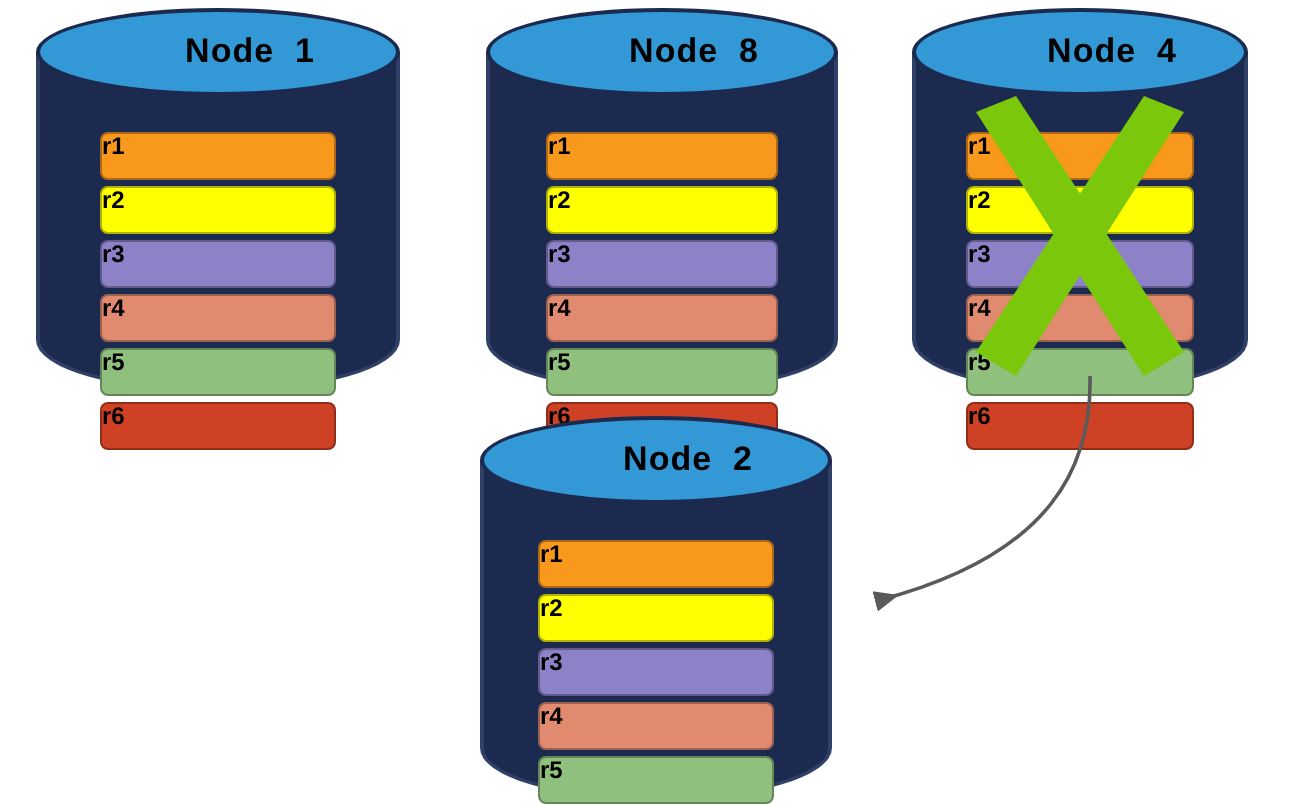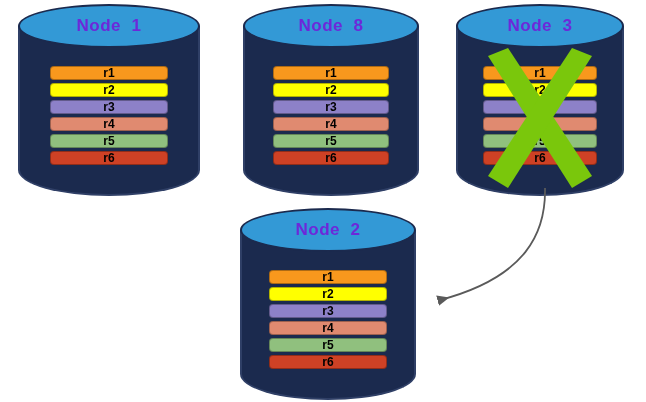--- a/index.html
+++ b/index.html
@@ -41,48 +41,48 @@
     width: 100%;
     height: 44px;
     box-sizing: border-box;
     background: #3399d6;
     border: 2px solid #1b2a4e;
     border-radius: 50% / 50%;
     z-index: 3;
   }
   .node .cyl-title {
     position: absolute;
-    left: 0;
+    left: 16px;
     top: 0;
     width: 100%;
     height: 44px;
     line-height: 44px;
     text-align: center;
-    color: #6d28d9;
+    color: #000000;
     font-size: 17px;
     font-weight: bold;
     letter-spacing: 0.5px;
     z-index: 4;
     white-space: pre;
   }
   .node .rows {
     position: absolute;
     z-index: 2;
     left: 0;
     right: 0;
     top: 62px;
   }
   .node .row {
     position: relative;
-    height: 14px;
+    height: 24px;
     margin: 0 auto 3px auto;
     border-radius: 4px;
     border: 1px solid rgba(0,0,0,0.30);
     box-sizing: border-box;
-    text-align: center;
+    text-align: left;
     font-size: 12px;
     font-weight: bold;
     color: #000000;
     line-height: 13px;
   }
   .node .row:last-child { margin-bottom: 0; }
 
   
   #node-1 { left: 18px;  top: 4px;  width: 182px; }
   #node-1 .cyl-body { height: 170px; }
@@ -157,21 +157,21 @@
       <div class="row" style="background: rgb(141, 129, 200);">r3</div>
       <div class="row" style="background: rgb(224, 138, 112);">r4</div>
       <div class="row" style="background: rgb(144, 192, 126);">r5</div>
       <div class="row" style="background: rgb(206, 65, 37);">r6</div>
     </div>
   </div>
 
   <div class="node" id="node-3">
     <div class="cyl-body" style="background: rgb(27, 42, 78); border-color: rgb(47, 63, 102);"></div>
     <div class="cyl-top" style="background: rgb(51, 153, 214); border-color: rgb(27, 42, 78);"></div>
-    <div class="cyl-title">Node  3</div>
+    <div class="cyl-title">Node  4</div>
     <div class="rows">
       <div class="row" style="background: rgb(248, 152, 29);">r1</div>
       <div class="row" style="background: rgb(255, 255, 0);">r2</div>
       <div class="row" style="background: rgb(141, 129, 200);">r3</div>
       <div class="row" style="background: rgb(224, 138, 112);">r4</div>
       <div class="row" style="background: rgb(144, 192, 126);">r5</div>
       <div class="row" style="background: rgb(206, 65, 37);">r6</div>
     </div>
   </div>
 

